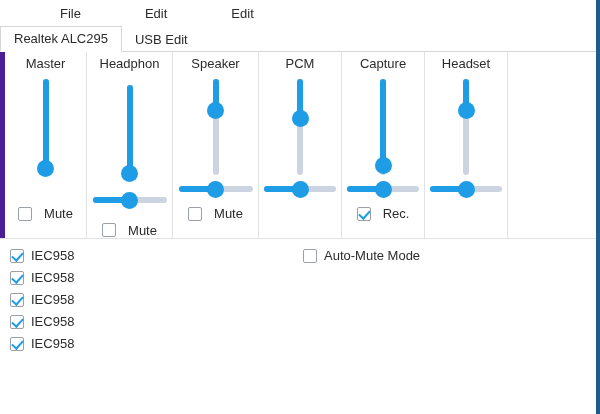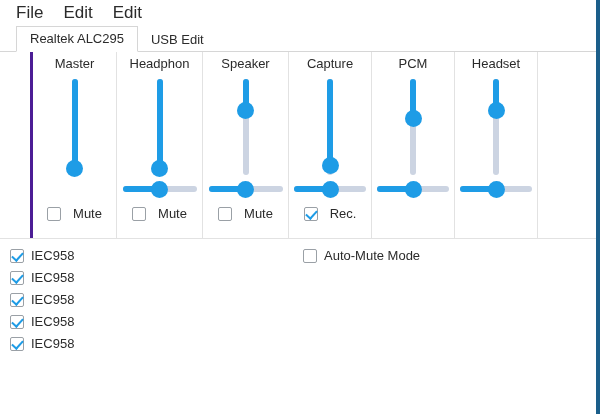--- a/index.html
+++ b/index.html
@@ -54,34 +54,35 @@
   
   .menubar {
     height: 26px;
     display: flex;
     align-items: center;
     padding-left: 8px;
     gap: 4px;
     background: #ffffff;
   }
   .menu-item {
-    font-size: 17px;
+    font-size: 13px;
     color: #2b2b2b;
     padding: 2px 8px;
     cursor: pointer;
     white-space: nowrap;
+    margin-left: 44px;
   }
 
   
   .tabbar {
     position: relative;
     height: 26px;
     display: flex;
     align-items: flex-end;
-    padding-left: 16px;
+    padding-left: 0px;
     background: #ffffff;
   }
   .tabbar::after {
     content: "";
     position: absolute;
     left: 0; right: 0; bottom: 0;
     height: 1px;
     background: #d6d6d6;
   }
   .tab {
@@ -109,21 +110,21 @@
     background: #ffffff;
   }
   .strip {
     position: relative;
     height: 100%;
     border-right: 1px solid #e2e2e2;
     display: flex;
     flex-direction: column;
     align-items: center;
   }
-  .strip:first-child { border-left: 3px solid #4c1d95; margin-left: 30px; }
+  .strip:first-child { border-left: 5px solid #4c1d95; }
   .strip-label {
     font-size: 13px;
     color: #2b2b2b;
     margin-top: 3px;
     height: 18px;
     line-height: 18px;
     white-space: nowrap;
   }
 
   
@@ -280,21 +281,21 @@
           <div class="vtrack"></div>
           <div class="vfill" style="height:89px"></div>
           <div class="vknob" style="top:89px"></div>
         </div>
         <div class="hslider-wrap"></div>
         <div class="cbrow">
           <span class="cbox"></span>
           <span class="cblabel">Mute</span>
         </div>
       </div>
-      <div class="strip" style="width: 86px;">
+      <div class="strip" style="width: 86px; justify-content: space-between;">
         <div class="strip-label">Headphon</div>
         <div class="vslider">
           <div class="vtrack"></div>
           <div class="vfill" style="height:89px"></div>
           <div class="vknob" style="top:89px"></div>
         </div>
         <div class="hslider-wrap">
           <div class="hslider" style="width: 74px;">
             <div class="htrack"></div>
             <div class="hfill" style="width:37px"></div>
@@ -319,52 +320,52 @@
             <div class="hfill" style="width:37px"></div>
             <div class="hknob" style="left:37px"></div>
           </div>
         </div>
         <div class="cbrow">
           <span class="cbox"></span>
           <span class="cblabel">Mute</span>
         </div>
       </div>
       <div class="strip" style="width: 83px;">
-        <div class="strip-label">Capture</div>
-        <div class="vslider">
-          <div class="vtrack"></div>
-          <div class="vfill" style="height:86px"></div>
-          <div class="vknob" style="top:86px"></div>
+        <div class="strip-label">PCM</div>
+        <div class="vslider">
+          <div class="vtrack"></div>
+          <div class="vfill" style="height:39px"></div>
+          <div class="vknob" style="top:39px"></div>
         </div>
         <div class="hslider-wrap">
           <div class="hslider" style="width: 72px;">
             <div class="htrack"></div>
             <div class="hfill" style="width:36px"></div>
             <div class="hknob" style="left:36px"></div>
           </div>
         </div>
-        <div class="cbrow">
-          <span class="cbox checked"></span>
-          <span class="cblabel">Rec.</span>
-        </div>
       </div>
       <div class="strip" style="width: 83px;">
-        <div class="strip-label">PCM</div>
-        <div class="vslider">
-          <div class="vtrack"></div>
-          <div class="vfill" style="height:39px"></div>
-          <div class="vknob" style="top:39px"></div>
+        <div class="strip-label">Capture</div>
+        <div class="vslider">
+          <div class="vtrack"></div>
+          <div class="vfill" style="height:86px"></div>
+          <div class="vknob" style="top:86px"></div>
         </div>
         <div class="hslider-wrap">
           <div class="hslider" style="width: 72px;">
             <div class="htrack"></div>
             <div class="hfill" style="width:36px"></div>
             <div class="hknob" style="left:36px"></div>
           </div>
         </div>
+        <div class="cbrow">
+          <span class="cbox checked"></span>
+          <span class="cblabel">Rec.</span>
+        </div>
       </div>
       <div class="strip" style="width: 83px;">
         <div class="strip-label">Headset</div>
         <div class="vslider">
           <div class="vtrack"></div>
           <div class="vfill" style="height:31px"></div>
           <div class="vknob" style="top:31px"></div>
         </div>
         <div class="hslider-wrap">
           <div class="hslider" style="width: 72px;">

